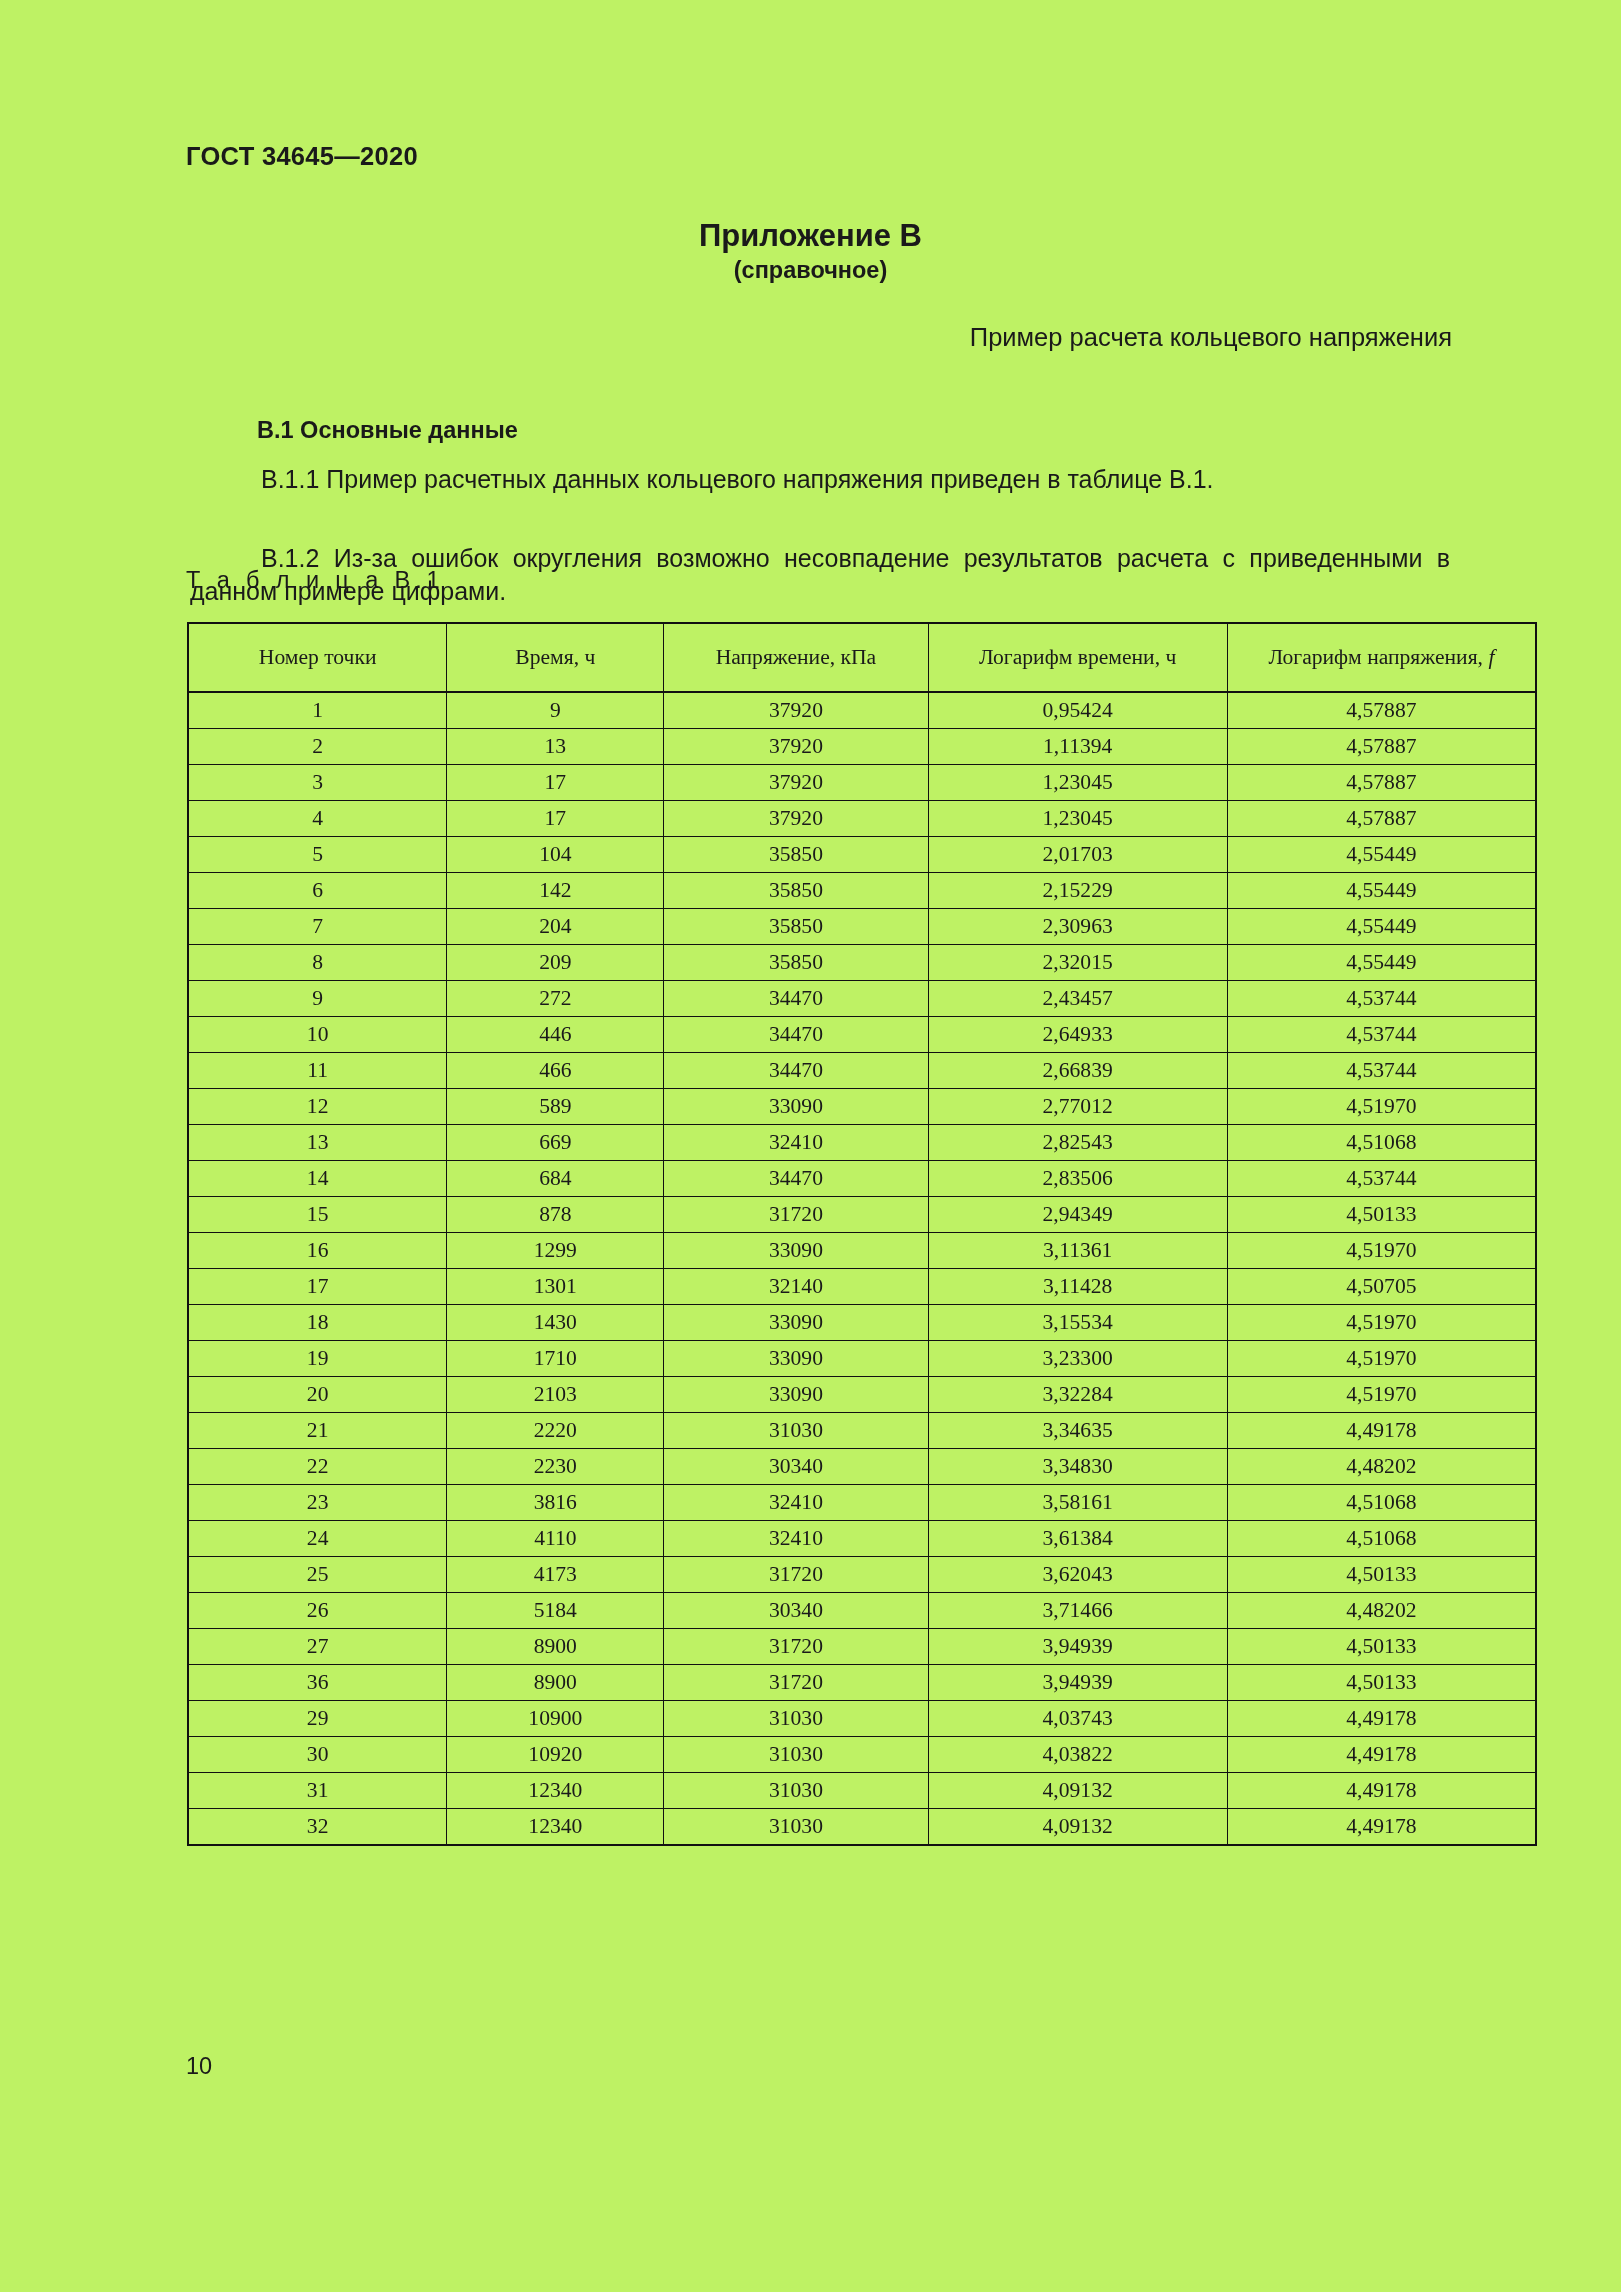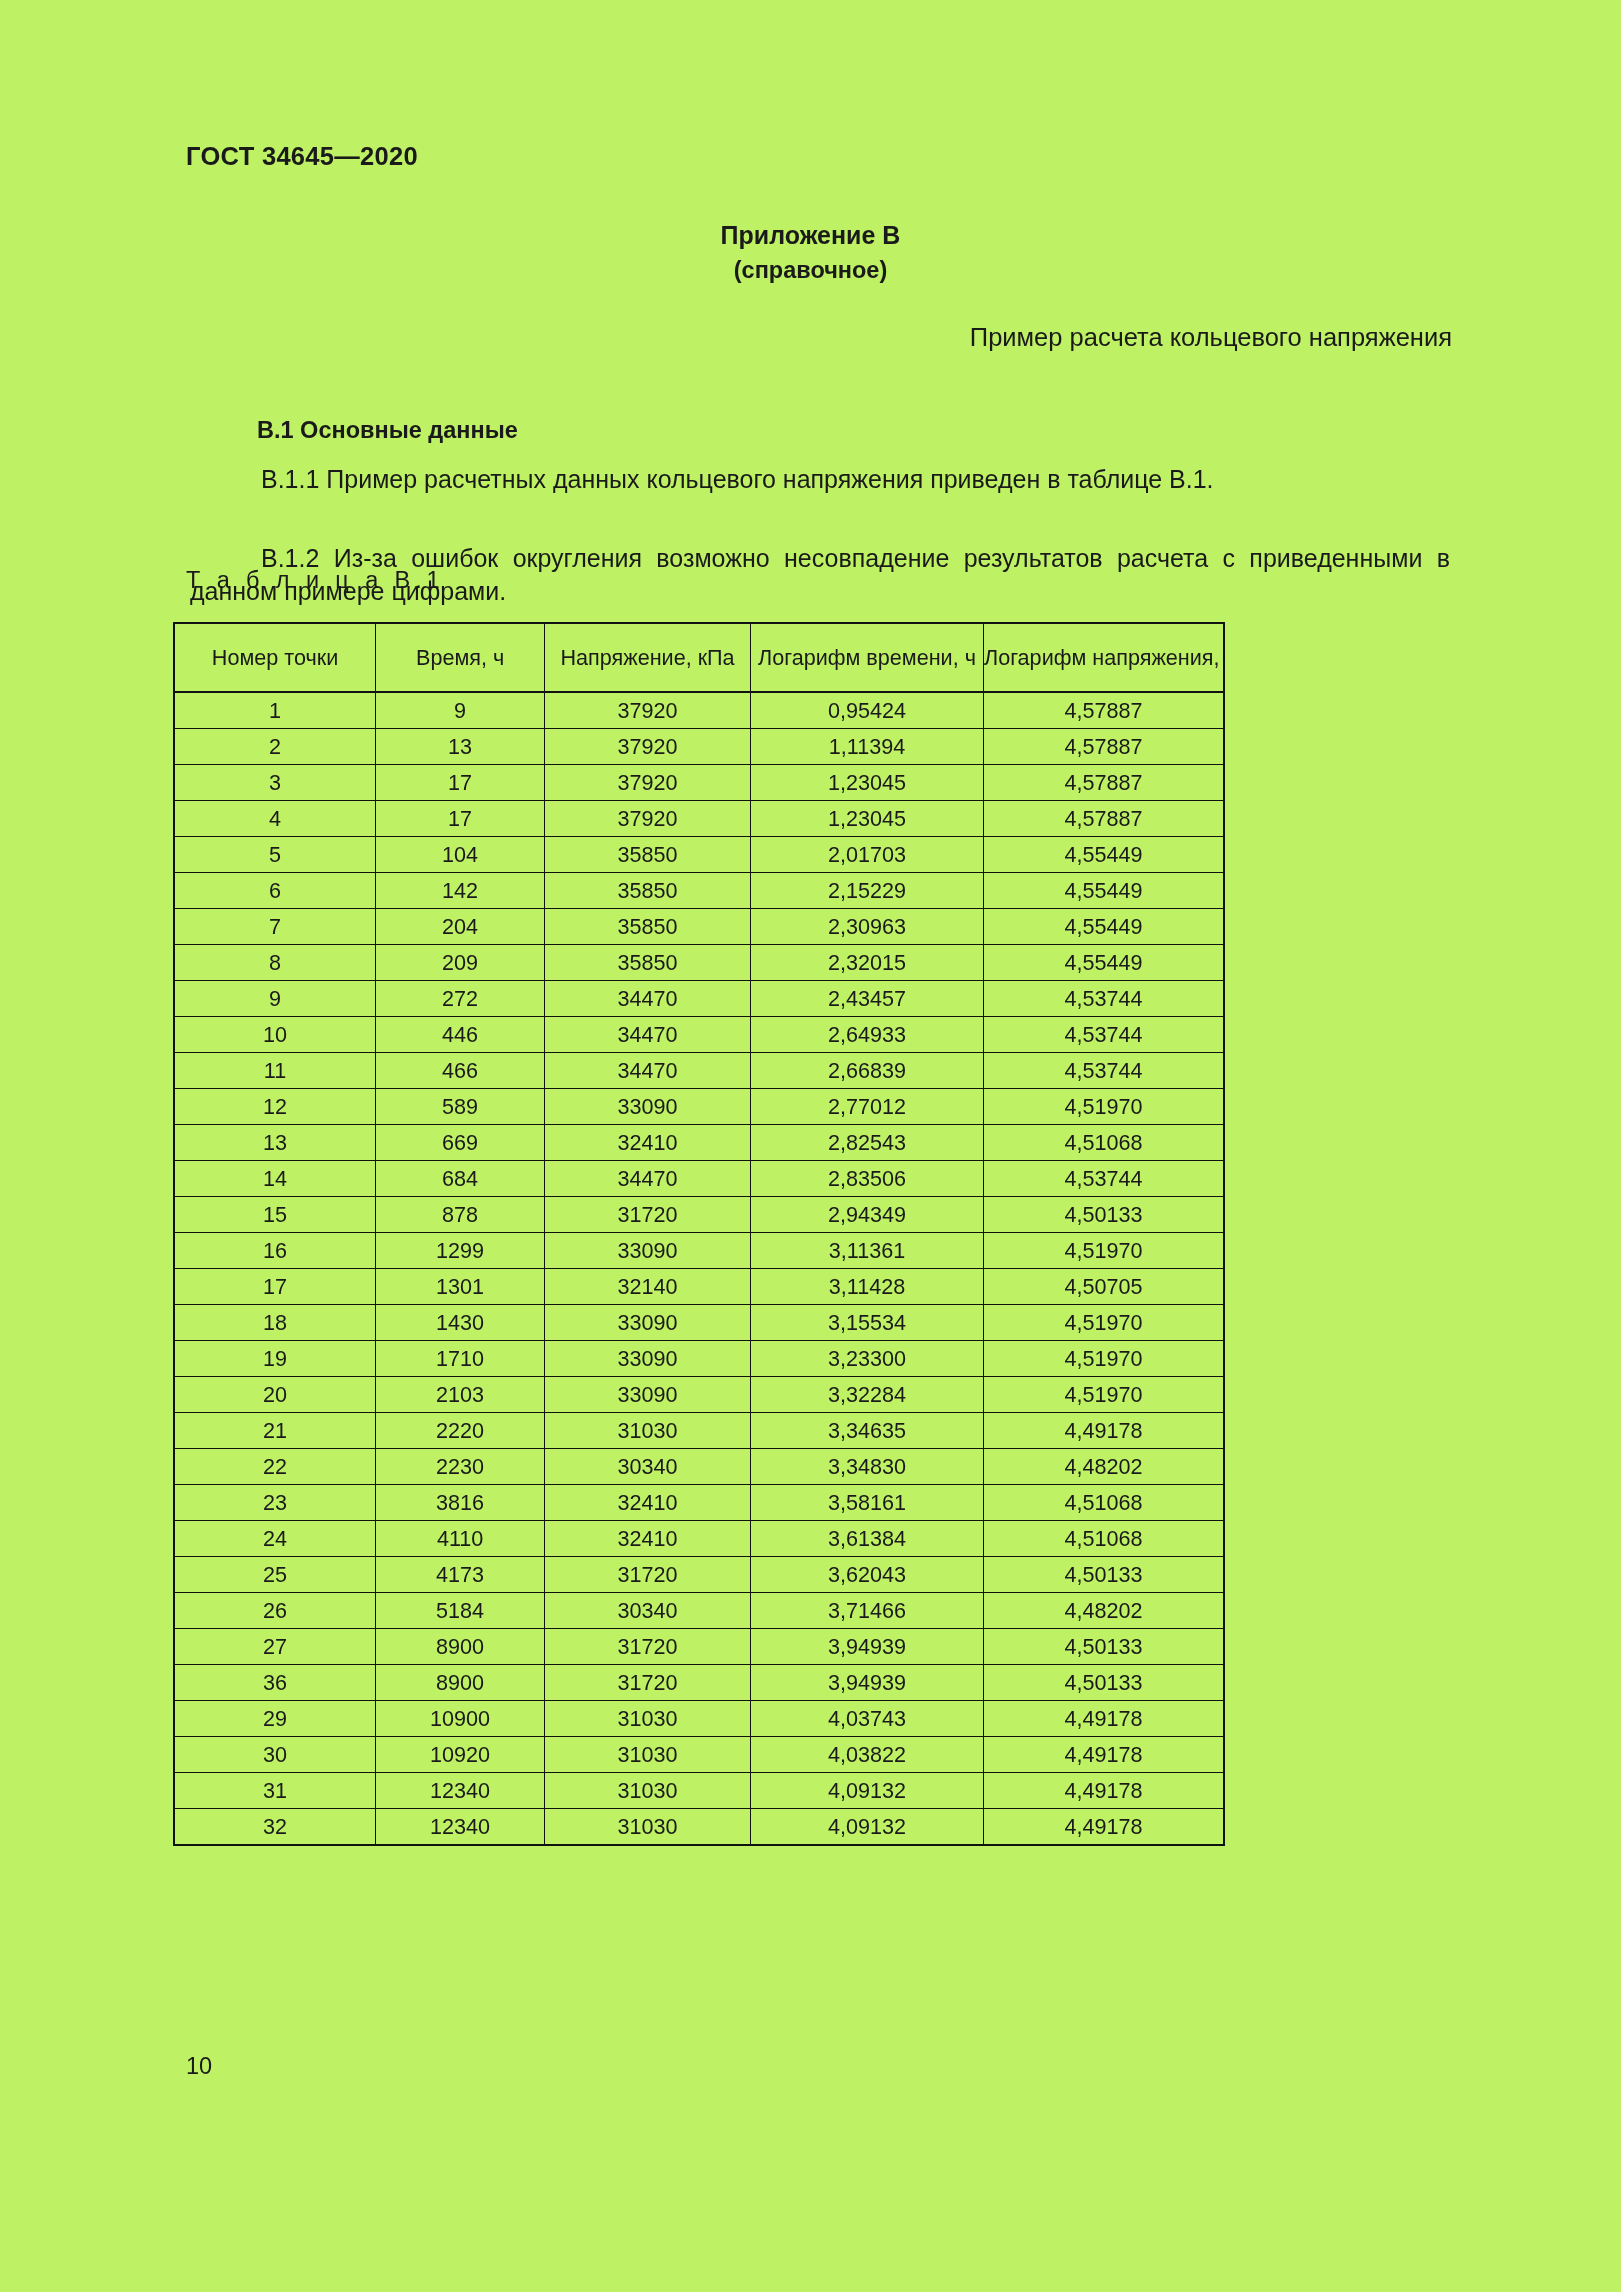--- a/index.html
+++ b/index.html
@@ -29,21 +29,21 @@
 
   
   .annex-block {
     position: absolute;
     left: 0;
     top: 218px;
     width: 1621px;
     text-align: center;
   }
   .annex-title {
-    font-size: 25px;
+    font-size: 31px;
     font-weight: bold;
     line-height: 35px;
   }
   .annex-kind {
     font-size: 23.5px;
     font-weight: bold;
     line-height: 35px;
   }
   .annex-heading {
     position: absolute;
@@ -79,23 +79,24 @@
     position: absolute;
     left: 186px;
     top: 567px;
     font-size: 23.5px;
     letter-spacing: 4.9px;
   }
 
   
   .table-wrap {
     position: absolute;
-    left: 173px;
+    left: 187px;
     top: 622px;
-    width: 1052px;
+    width: 1350px;
+    font-family: Liberation Serif, serif;
   }
   table.data {
     border-collapse: collapse;
     width: 100%;
     table-layout: fixed;
   }
   table.data th,
   table.data td {
     border: 1.5px solid #111111;
     text-align: center;

